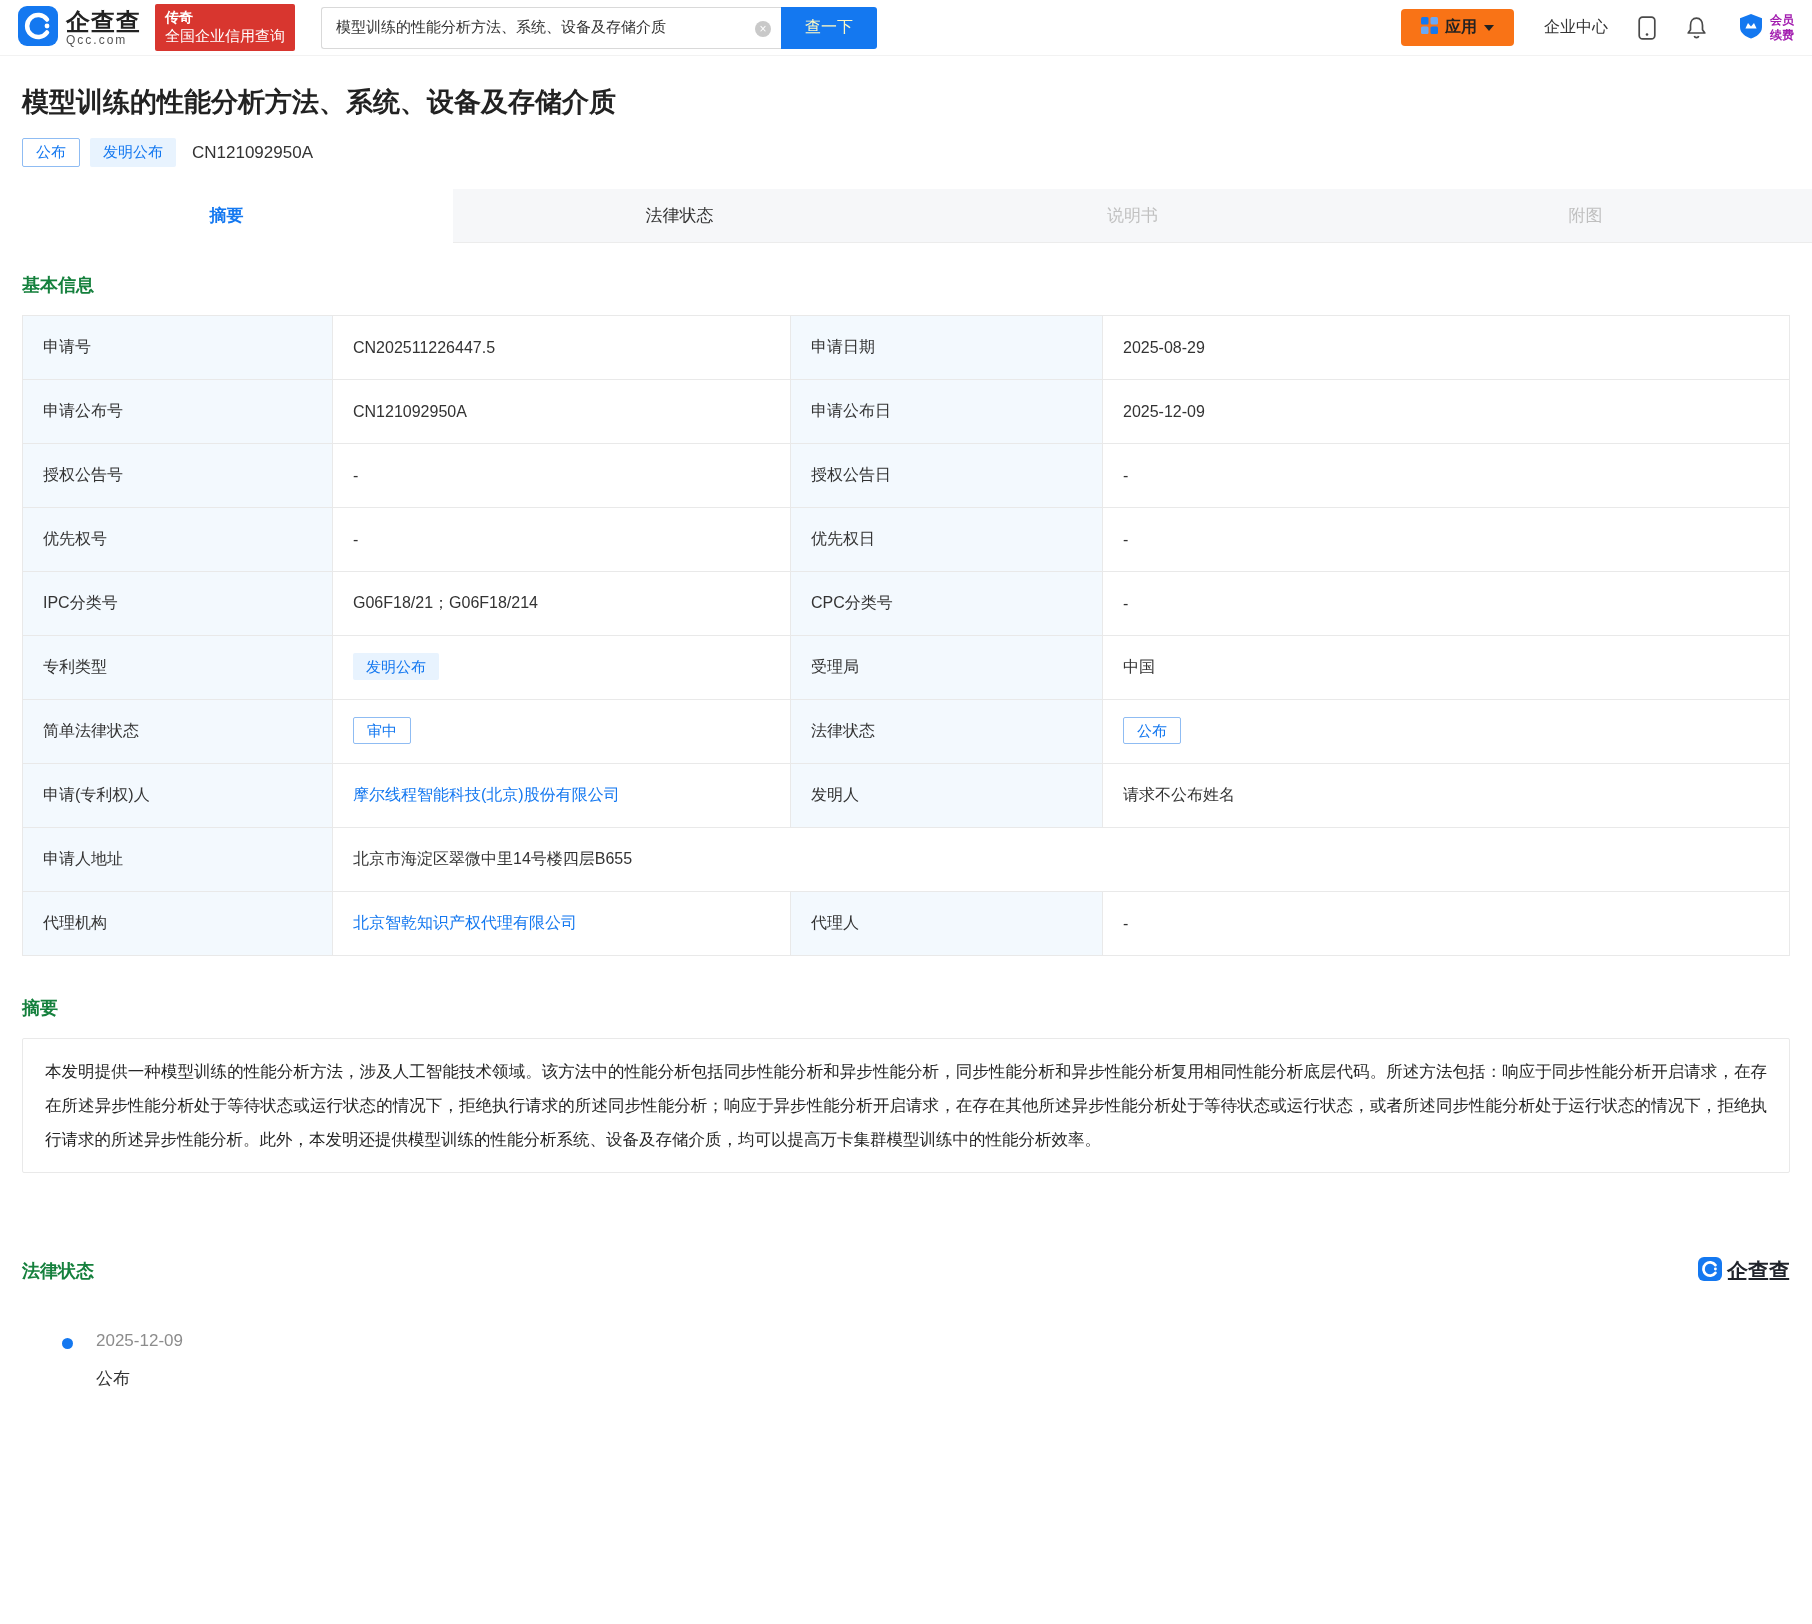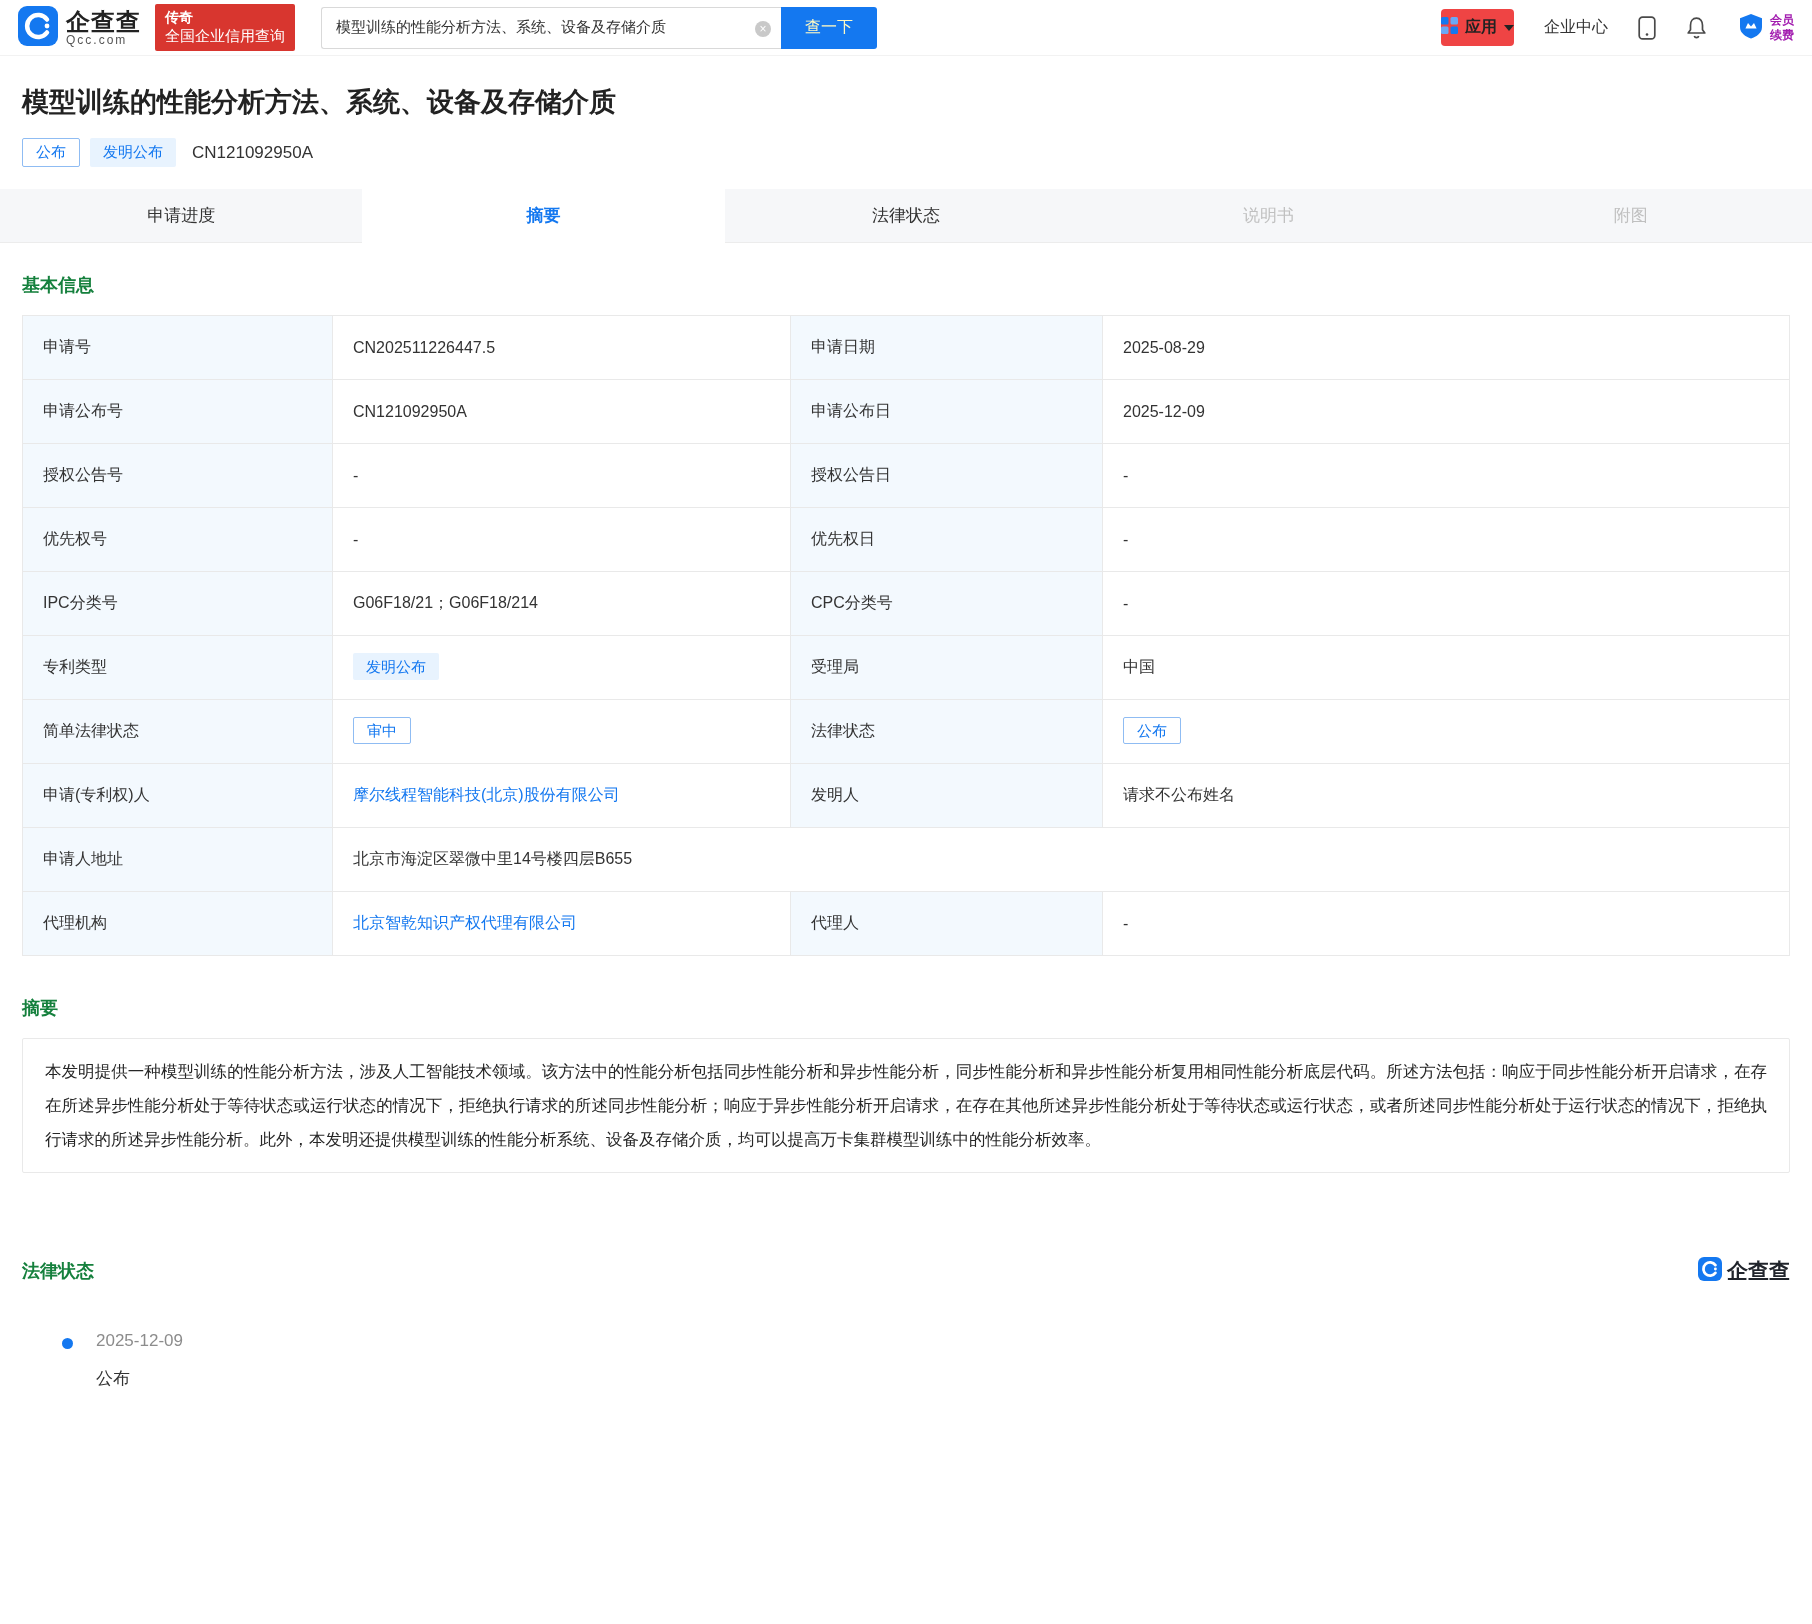--- a/index.html
+++ b/index.html
@@ -13,21 +13,21 @@
   .logo-text .domain { font-size:12px; color:#555; letter-spacing:2px; line-height:12px; }
   .promo { margin-left:14px; background:#d8362f; color:#fff; padding:4px 10px 5px; line-height:1.3; border-radius:2px; cursor:pointer; }
   .promo .l1 { font-size:14px; font-weight:bold; }
   .promo .l2 { font-size:15px; }
   .searchwrap { display:flex; margin-left:26px; }
   .search-input-wrap { position:relative; width:460px; height:42px; border:1px solid #d9d9d9; border-right:none; border-radius:3px 0 0 3px; display:flex; align-items:center; }
   .search-input-wrap input { border:none; outline:none; width:100%; height:100%; padding:0 34px 0 14px; font-size:15px; color:#333; font-family:inherit; background:transparent; }
   .clear-icon { position:absolute; right:10px; top:13px; width:16px; height:16px; border-radius:50%; background:#c9c9c9; color:#fff; font-size:12px; line-height:16px; text-align:center; cursor:pointer; }
   .search-btn { width:96px; height:42px; background:#1478F0; color:#fef9c3; border:none; font-size:16px; border-radius:0 3px 3px 0; cursor:pointer; font-family:inherit; }
   .top-right { margin-left:auto; display:flex; align-items:center; gap:30px; }
-  .apps-menu { display:flex; align-items:center; gap:7px; background:#ef4444; border-radius:4px; padding:8px 0; cursor:pointer; }
+  .apps-menu { display:flex; align-items:center; gap:7px; background:#f97316; border-radius:4px; padding:8px 20px; cursor:pointer; }
   .apps-menu .lbl { font-size:16px; font-weight:bold; color:#222; }
   .caret { width:0; height:0; border-left:5px solid transparent; border-right:5px solid transparent; border-top:6px solid #222; }
   .ent-center { font-size:16px; color:#333; cursor:pointer; }
   .icon-btn { cursor:pointer; display:flex; align-items:center; }
   .vip { display:flex; align-items:center; gap:5px; cursor:pointer; }
   .vip-text { font-size:12px; color:#a21caf; line-height:1.25; font-weight:bold; }
 
   
   .title-block { padding:28px 22px 0; }
   .patent-title { font-size:27px; font-weight:bold; color:#222; }
@@ -148,21 +148,20 @@
   <div class="title-block">
     <h1 class="patent-title">模型训练的性能分析方法、系统、设备及存储介质</h1>
     <div class="tag-row">
       <span class="tag-outline">公布</span>
       <span class="tag-fill">发明公布</span>
       <span class="pub-no">CN121092950A</span>
     </div>
   </div>
 
   <nav class="tabs">
-    <div class="tab">申请进度</div>
     <div class="tab active">摘要</div>
     <div class="tab">法律状态</div>
     <div class="tab disabled">说明书</div>
     <div class="tab disabled">附图</div>
   </nav>
 
   <div class="content">
 
     <h2 class="section-title">基本信息</h2>
 

